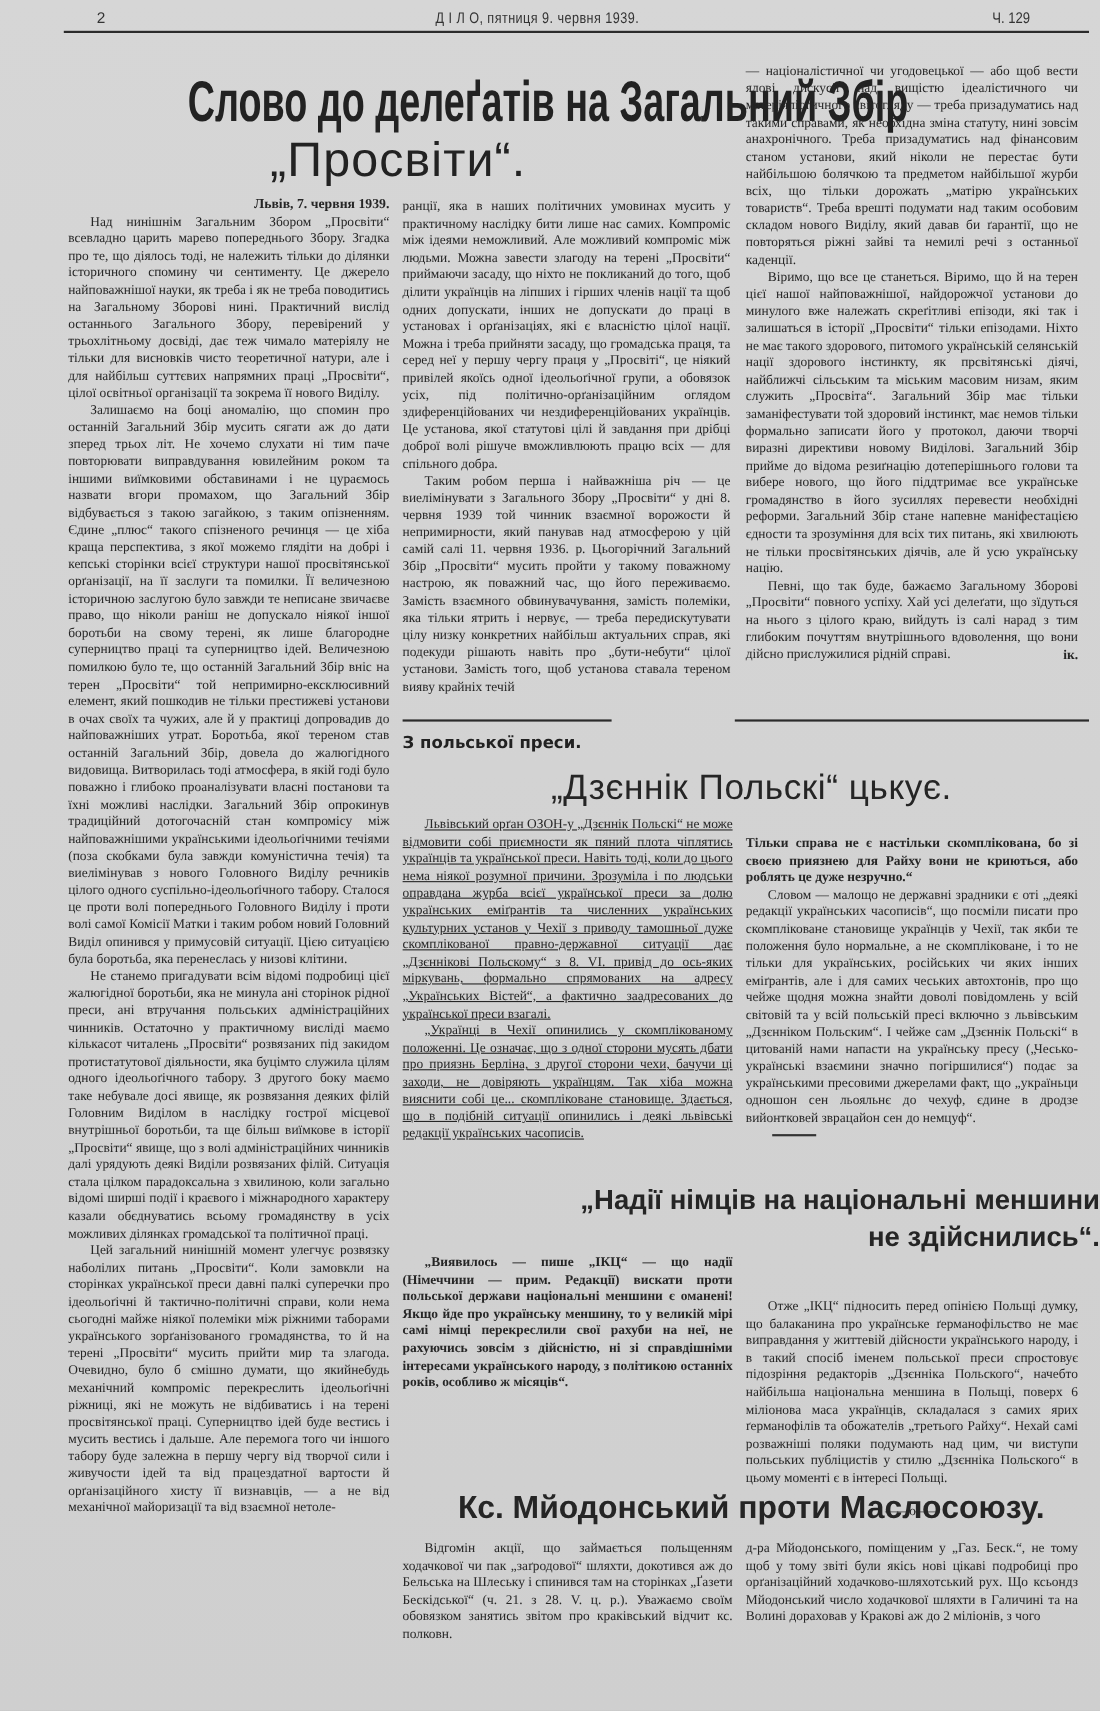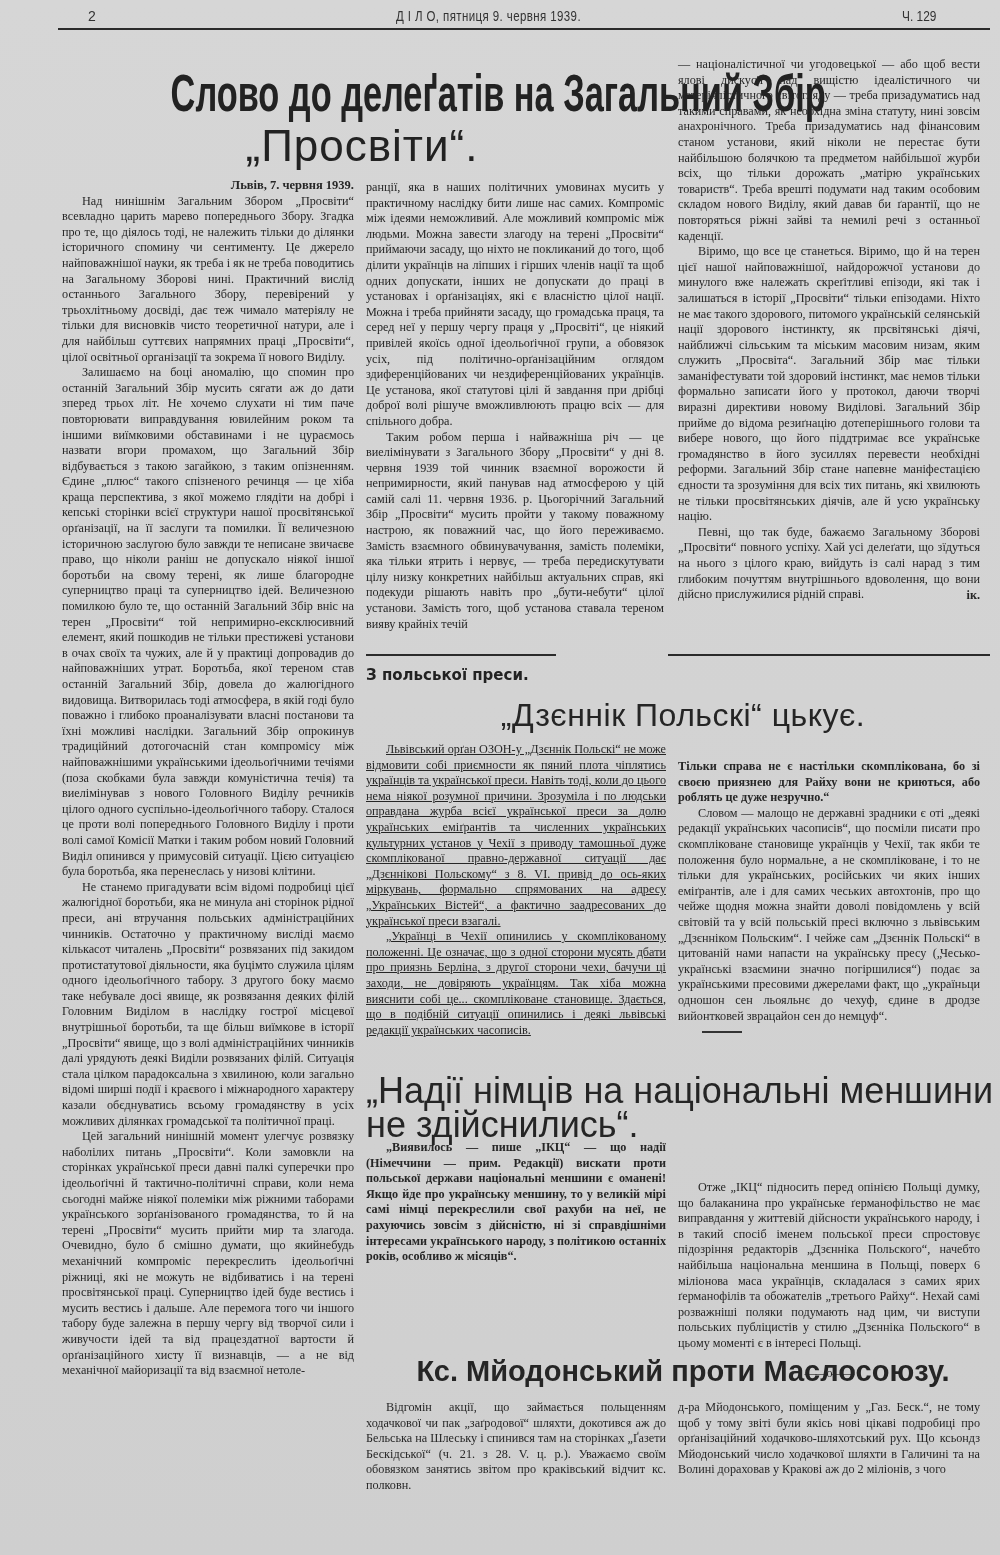--- a/index.html
+++ b/index.html
@@ -11,21 +11,21 @@
   .running-head .issue{position:absolute;left:902px;top:2px;transform:scaleX(0.85);transform-origin:left;}
   .rule{position:absolute;height:2px;background:#2b2b2b;}
   .col{position:absolute;font-size:12.2px;line-height:15.6px;text-align:justify;}
   .col p{margin:0;text-indent:20px;}
   .col p.noind{text-indent:0;}
   .dateline{text-align:right;font-weight:bold;font-size:12.5px;margin:0 0 0 0;}
   .h-main{position:absolute;left:72px;top:66px;width:580px;text-align:center;font-family:"Liberation Sans","DejaVu Sans",sans-serif;font-weight:bold;color:#222;font-size:52px;line-height:54px;transform:scaleX(0.66);transform-origin:center top;white-space:nowrap;}
   .h-main2{position:absolute;left:72px;top:122px;width:580px;text-align:center;font-family:"Liberation Sans","DejaVu Sans",sans-serif;font-weight:400;color:#222;font-size:44px;line-height:48px;letter-spacing:1px;}
   .sect-head{position:absolute;left:366px;top:666px;font-family:"DejaVu Sans","Liberation Sans",sans-serif;font-weight:bold;font-size:15px;color:#222;}
   .art2-title{position:absolute;left:366px;top:697px;width:634px;text-align:center;font-family:"Liberation Sans","DejaVu Sans",sans-serif;font-size:32px;color:#252525;letter-spacing:0.5px;}
-  .art3-title{position:absolute;left:366px;top:1074px;width:634px;text-align:left;font-family:"Liberation Sans","DejaVu Sans",sans-serif;font-weight:normal;font-size:36px;line-height:34px;color:#252525;}
+  .art3-title{position:absolute;left:366px;top:1074px;width:634px;text-align:right;font-family:"Liberation Sans","DejaVu Sans",sans-serif;font-weight:bold;font-size:25px;line-height:34px;color:#252525;}
   .art4-title{position:absolute;left:366px;top:1355px;width:634px;text-align:center;font-family:"Liberation Sans","DejaVu Sans",sans-serif;font-weight:bold;font-size:29px;color:#252525;}
   .quote{margin-left:26px;}
   .sep{text-align:center;font-size:12px;margin-top:14px;letter-spacing:-1px;}
   .endmark{display:inline-block;width:40px;height:2px;background:#333;vertical-align:middle;margin-left:24px;}
 </style>
 </head>
 <body>
 
 <div class="page">
 

